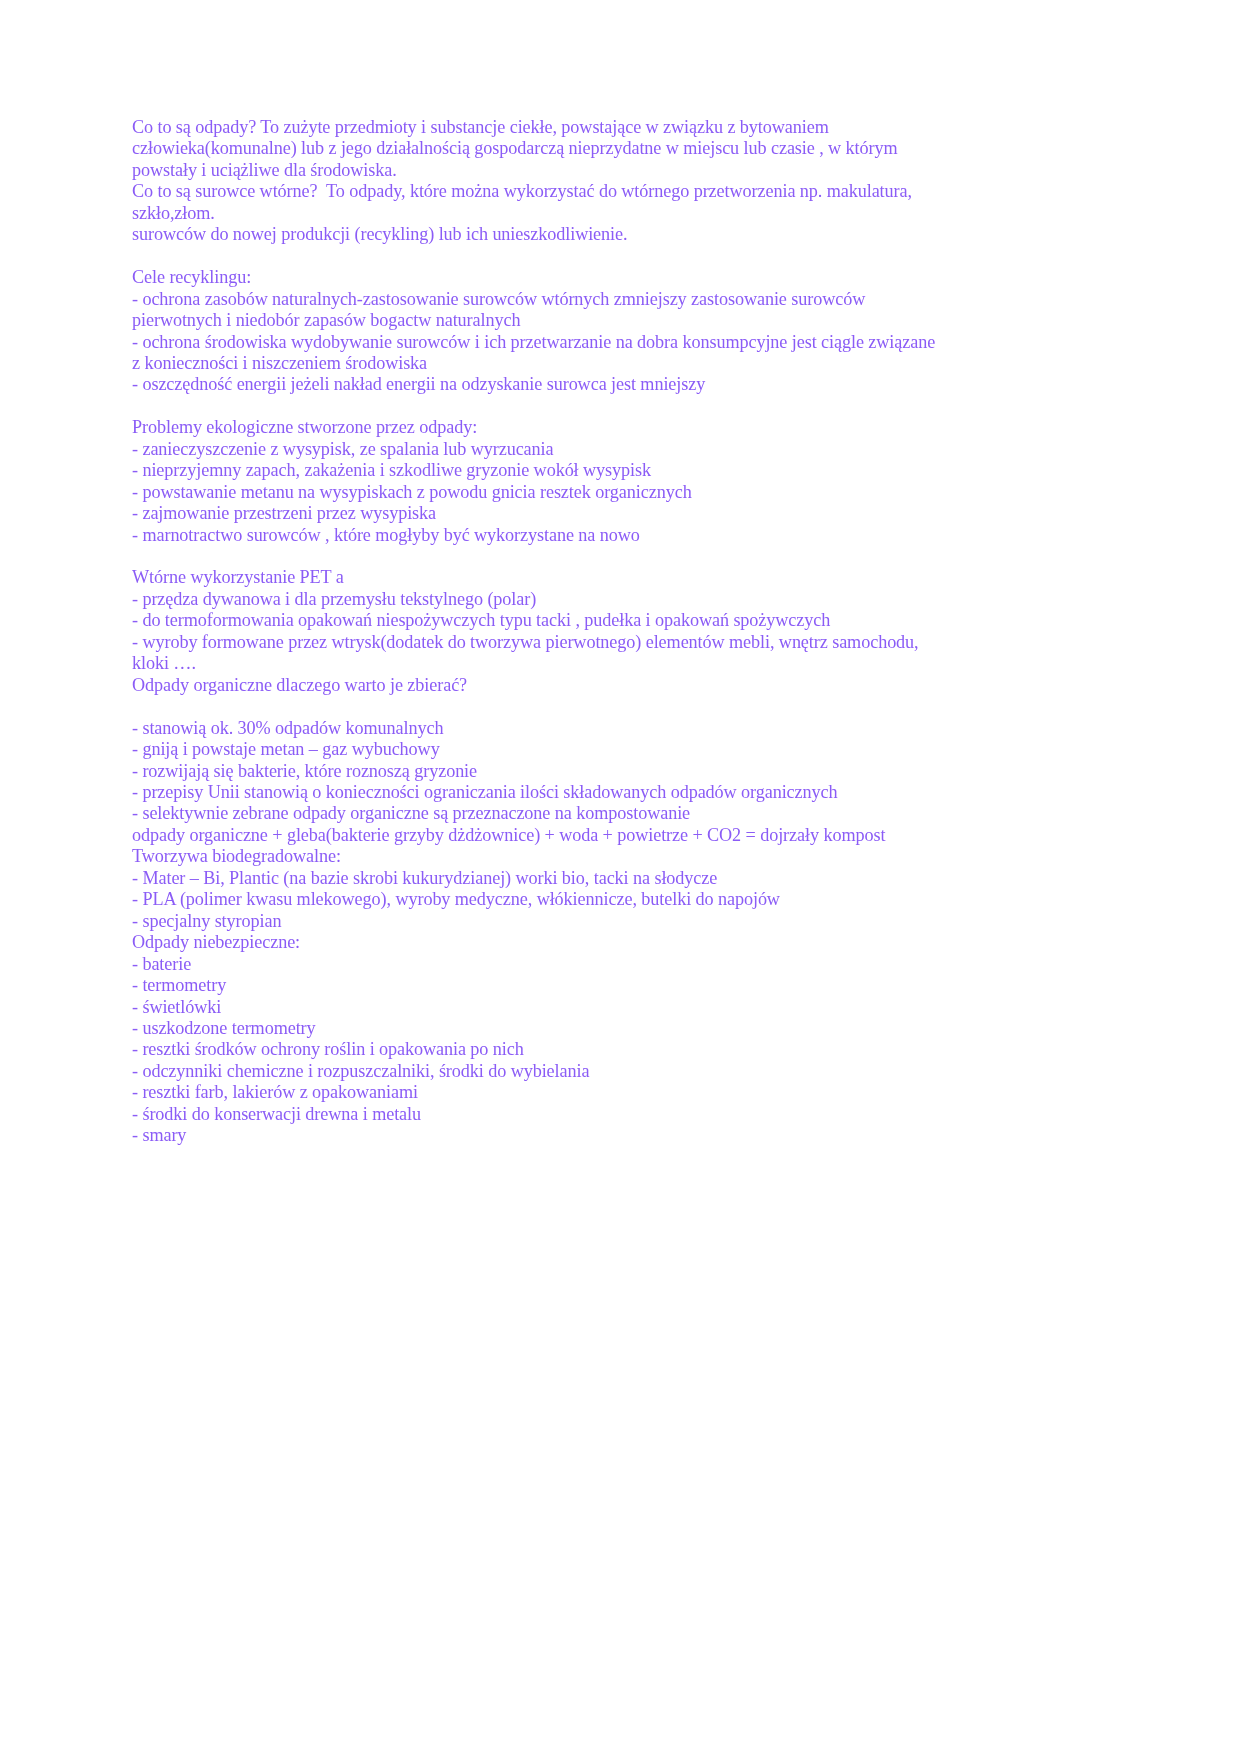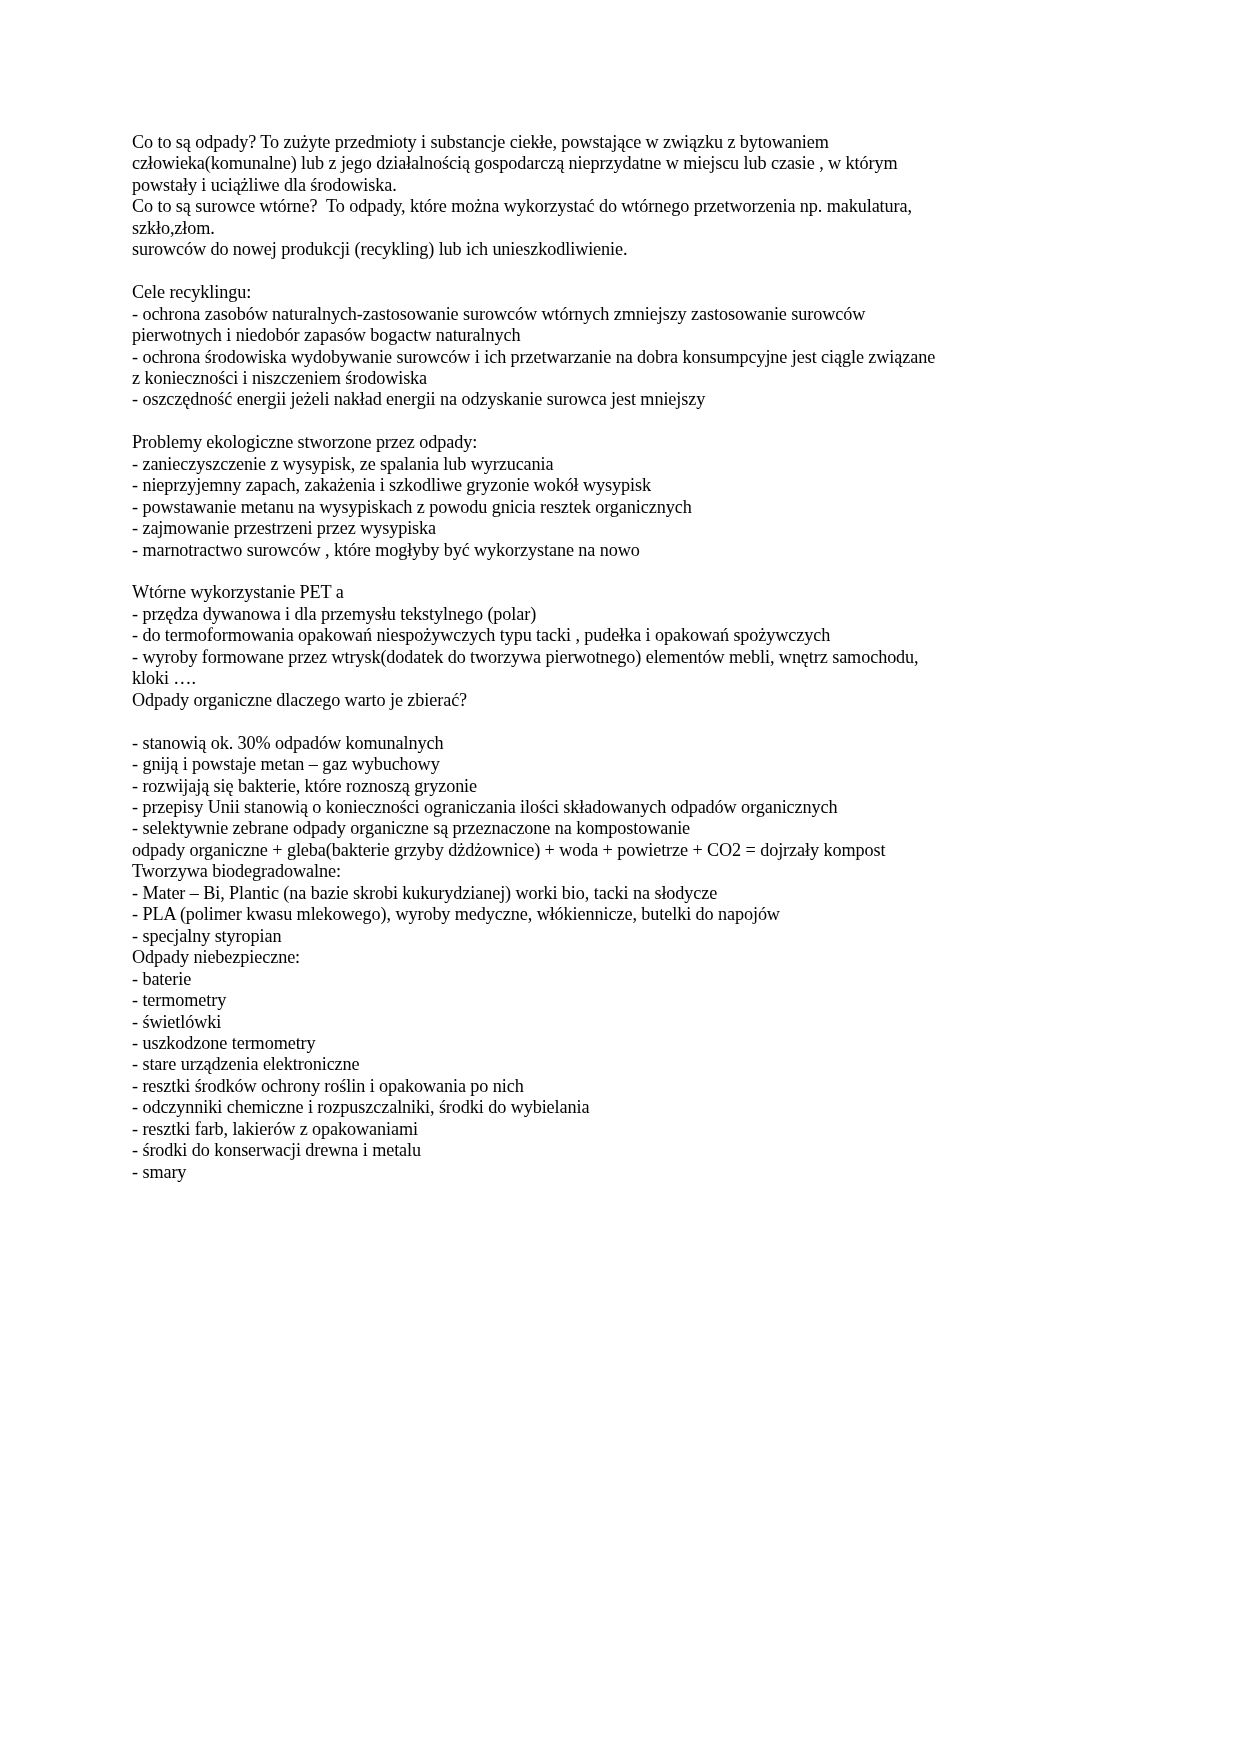--- a/index.html
+++ b/index.html
@@ -1,25 +1,25 @@
 <!DOCTYPE html>
 <html><head>
   <meta charset="utf-8">
   <style>
     html, body { margin: 0; padding: 0; background: #ffffff; }
     body { width: 1240px; height: 1754px; position: relative; overflow: hidden; }
     .page {
       position: absolute;
       left: 132px;
-      top: 132px;
+      top: 117px;
       width: 980px;
       font-family: "Liberation Serif", "DejaVu Serif", serif;
       font-size: 18.2px;
       line-height: 21.45px;
-      color: #000000;
+      color: #8b5cf6;
       letter-spacing: -0.1px;
     }
     .line { white-space: pre; display: block; min-height: 21.45px; }
     .blank { display: block; height: 21.45px; }
   </style>
 </head>
 <body>
 
 <div class="page">
 
@@ -78,21 +78,20 @@
     <span class="line">- PLA (polimer kwasu mlekowego), wyroby medyczne, włókiennicze, butelki do napojów</span>
     <span class="line">- specjalny styropian</span>
   </div>
 
   <div>
     <span class="line">Odpady niebezpieczne:</span>
     <span class="line">- baterie</span>
     <span class="line">- termometry</span>
     <span class="line">- świetlówki</span>
     <span class="line">- uszkodzone termometry</span>
-    <span class="line">- stare urządzenia elektroniczne</span>
     <span class="line">- resztki środków ochrony roślin i opakowania po nich</span>
     <span class="line">- odczynniki chemiczne i rozpuszczalniki, środki do wybielania</span>
     <span class="line">- resztki farb, lakierów z opakowaniami</span>
     <span class="line">- środki do konserwacji drewna i metalu</span>
     <span class="line">- smary</span>
   </div>
 
 </div>
 
 </body></html>

